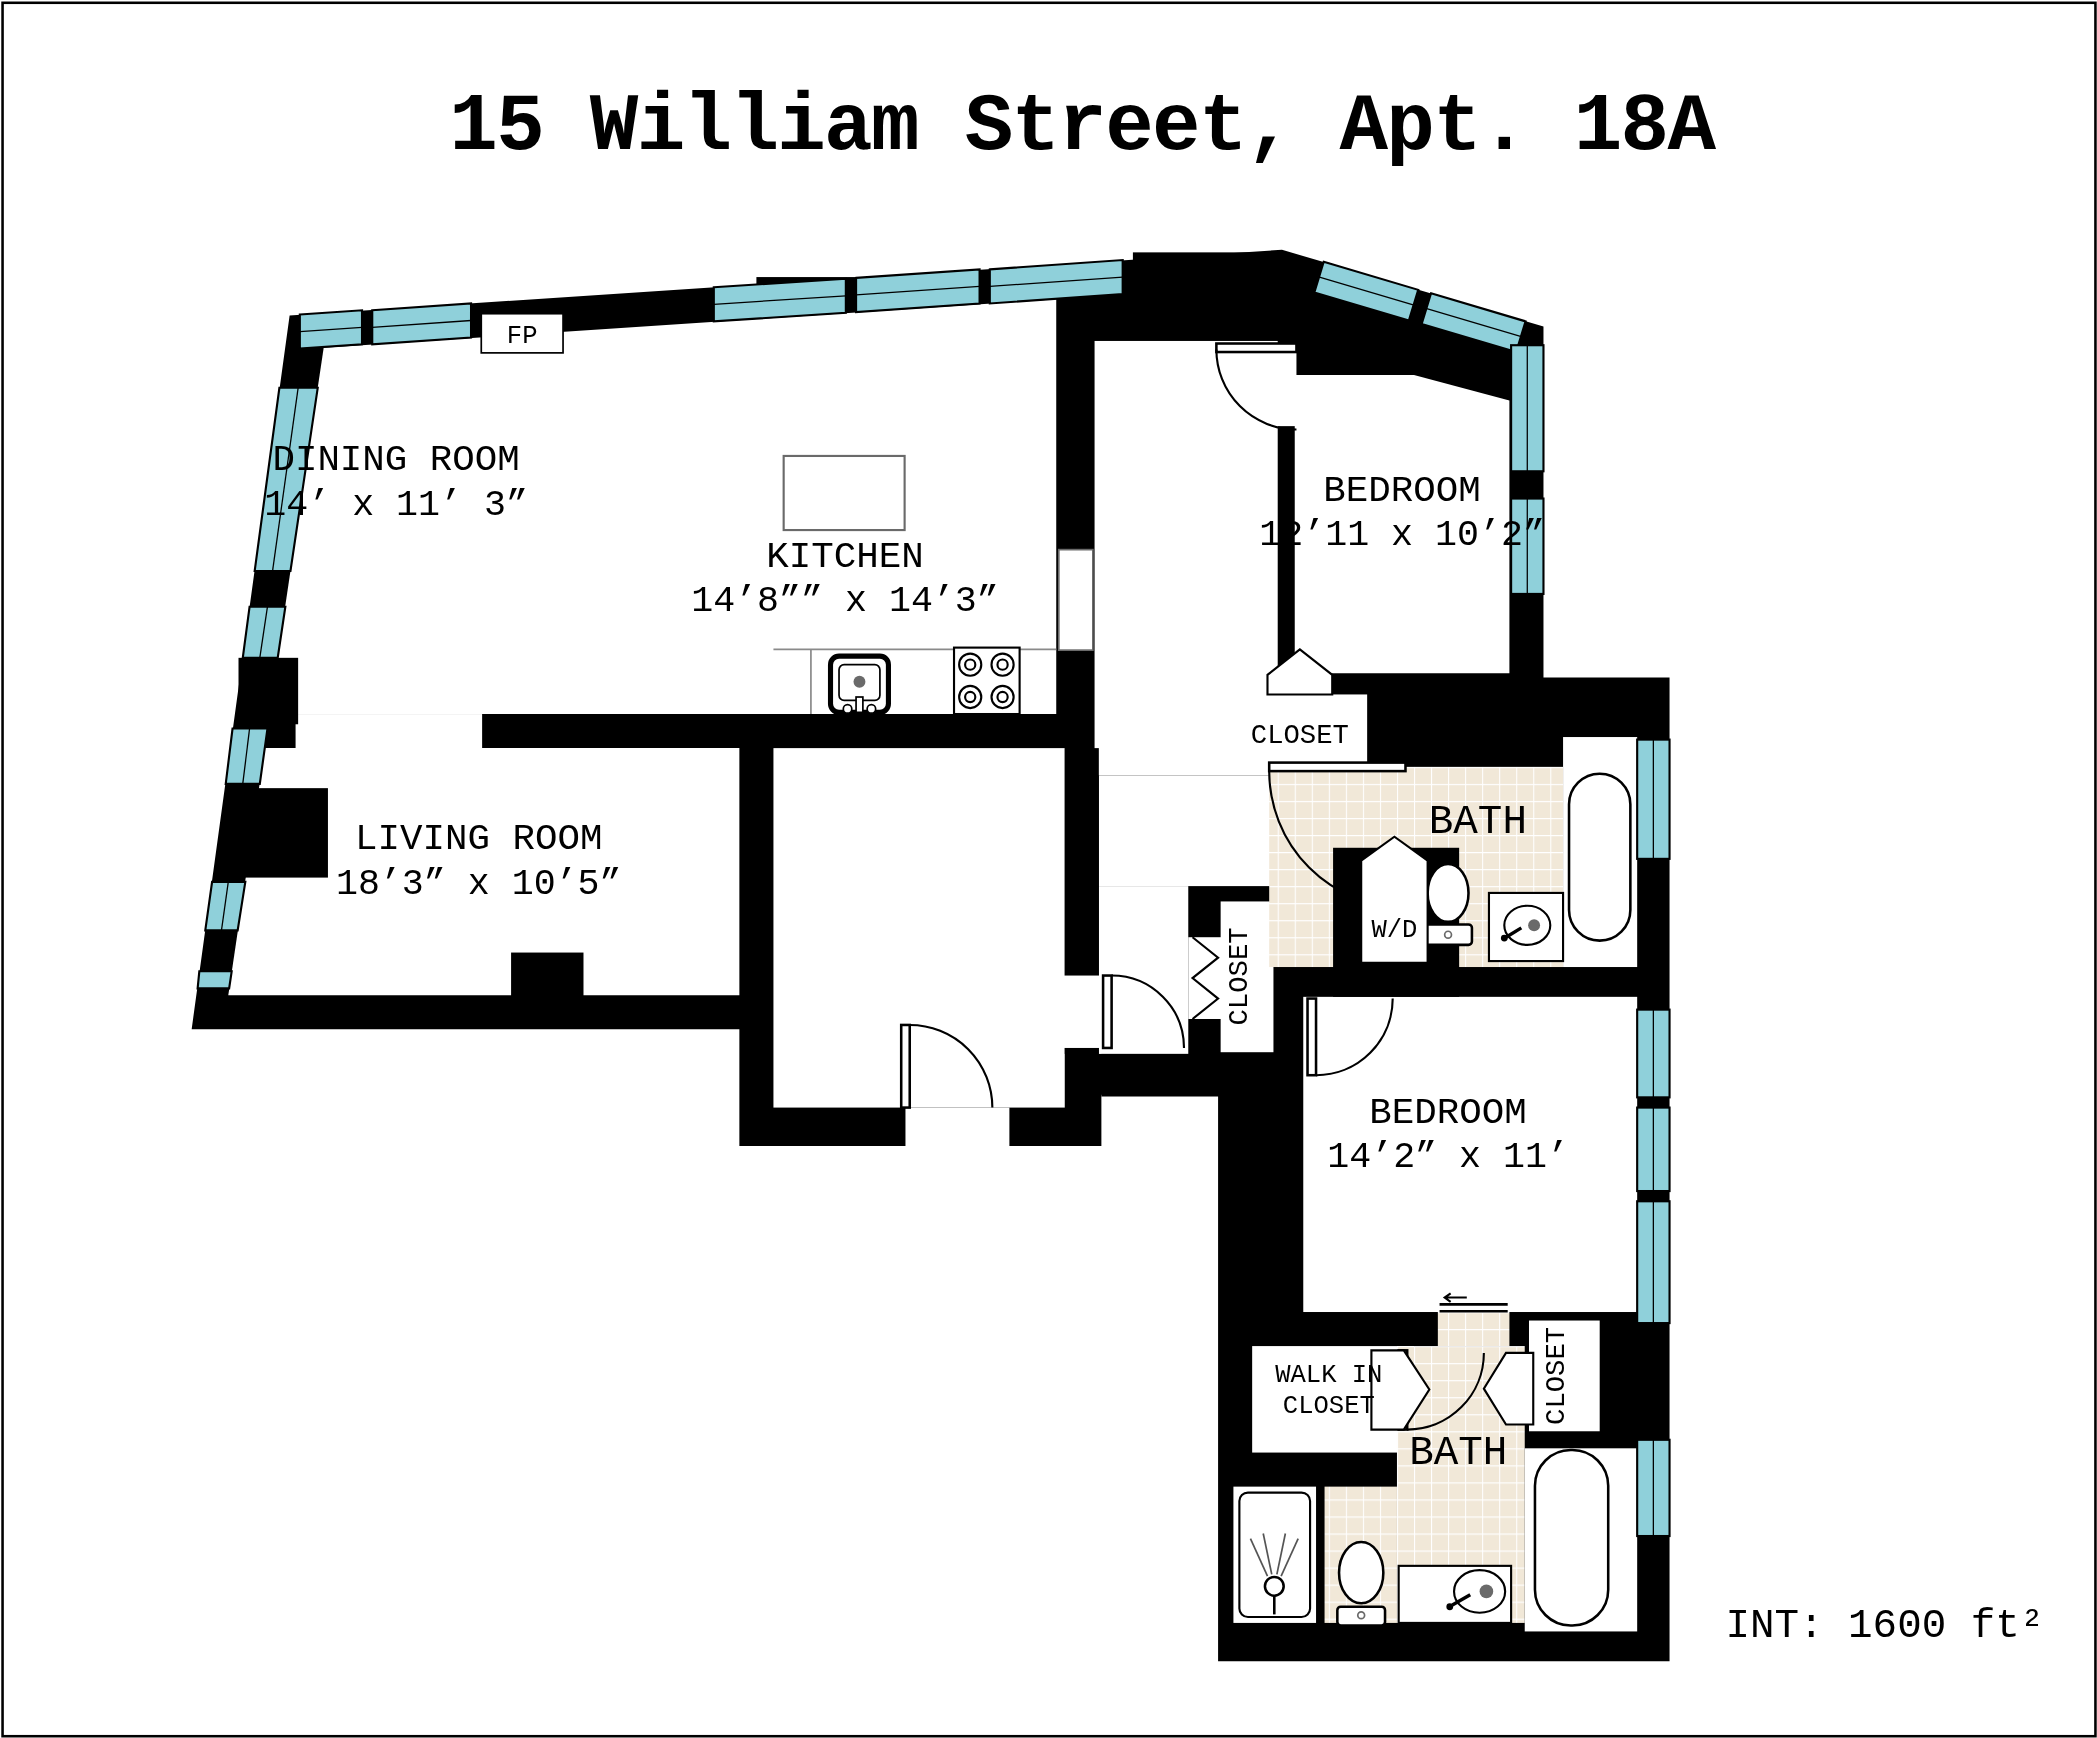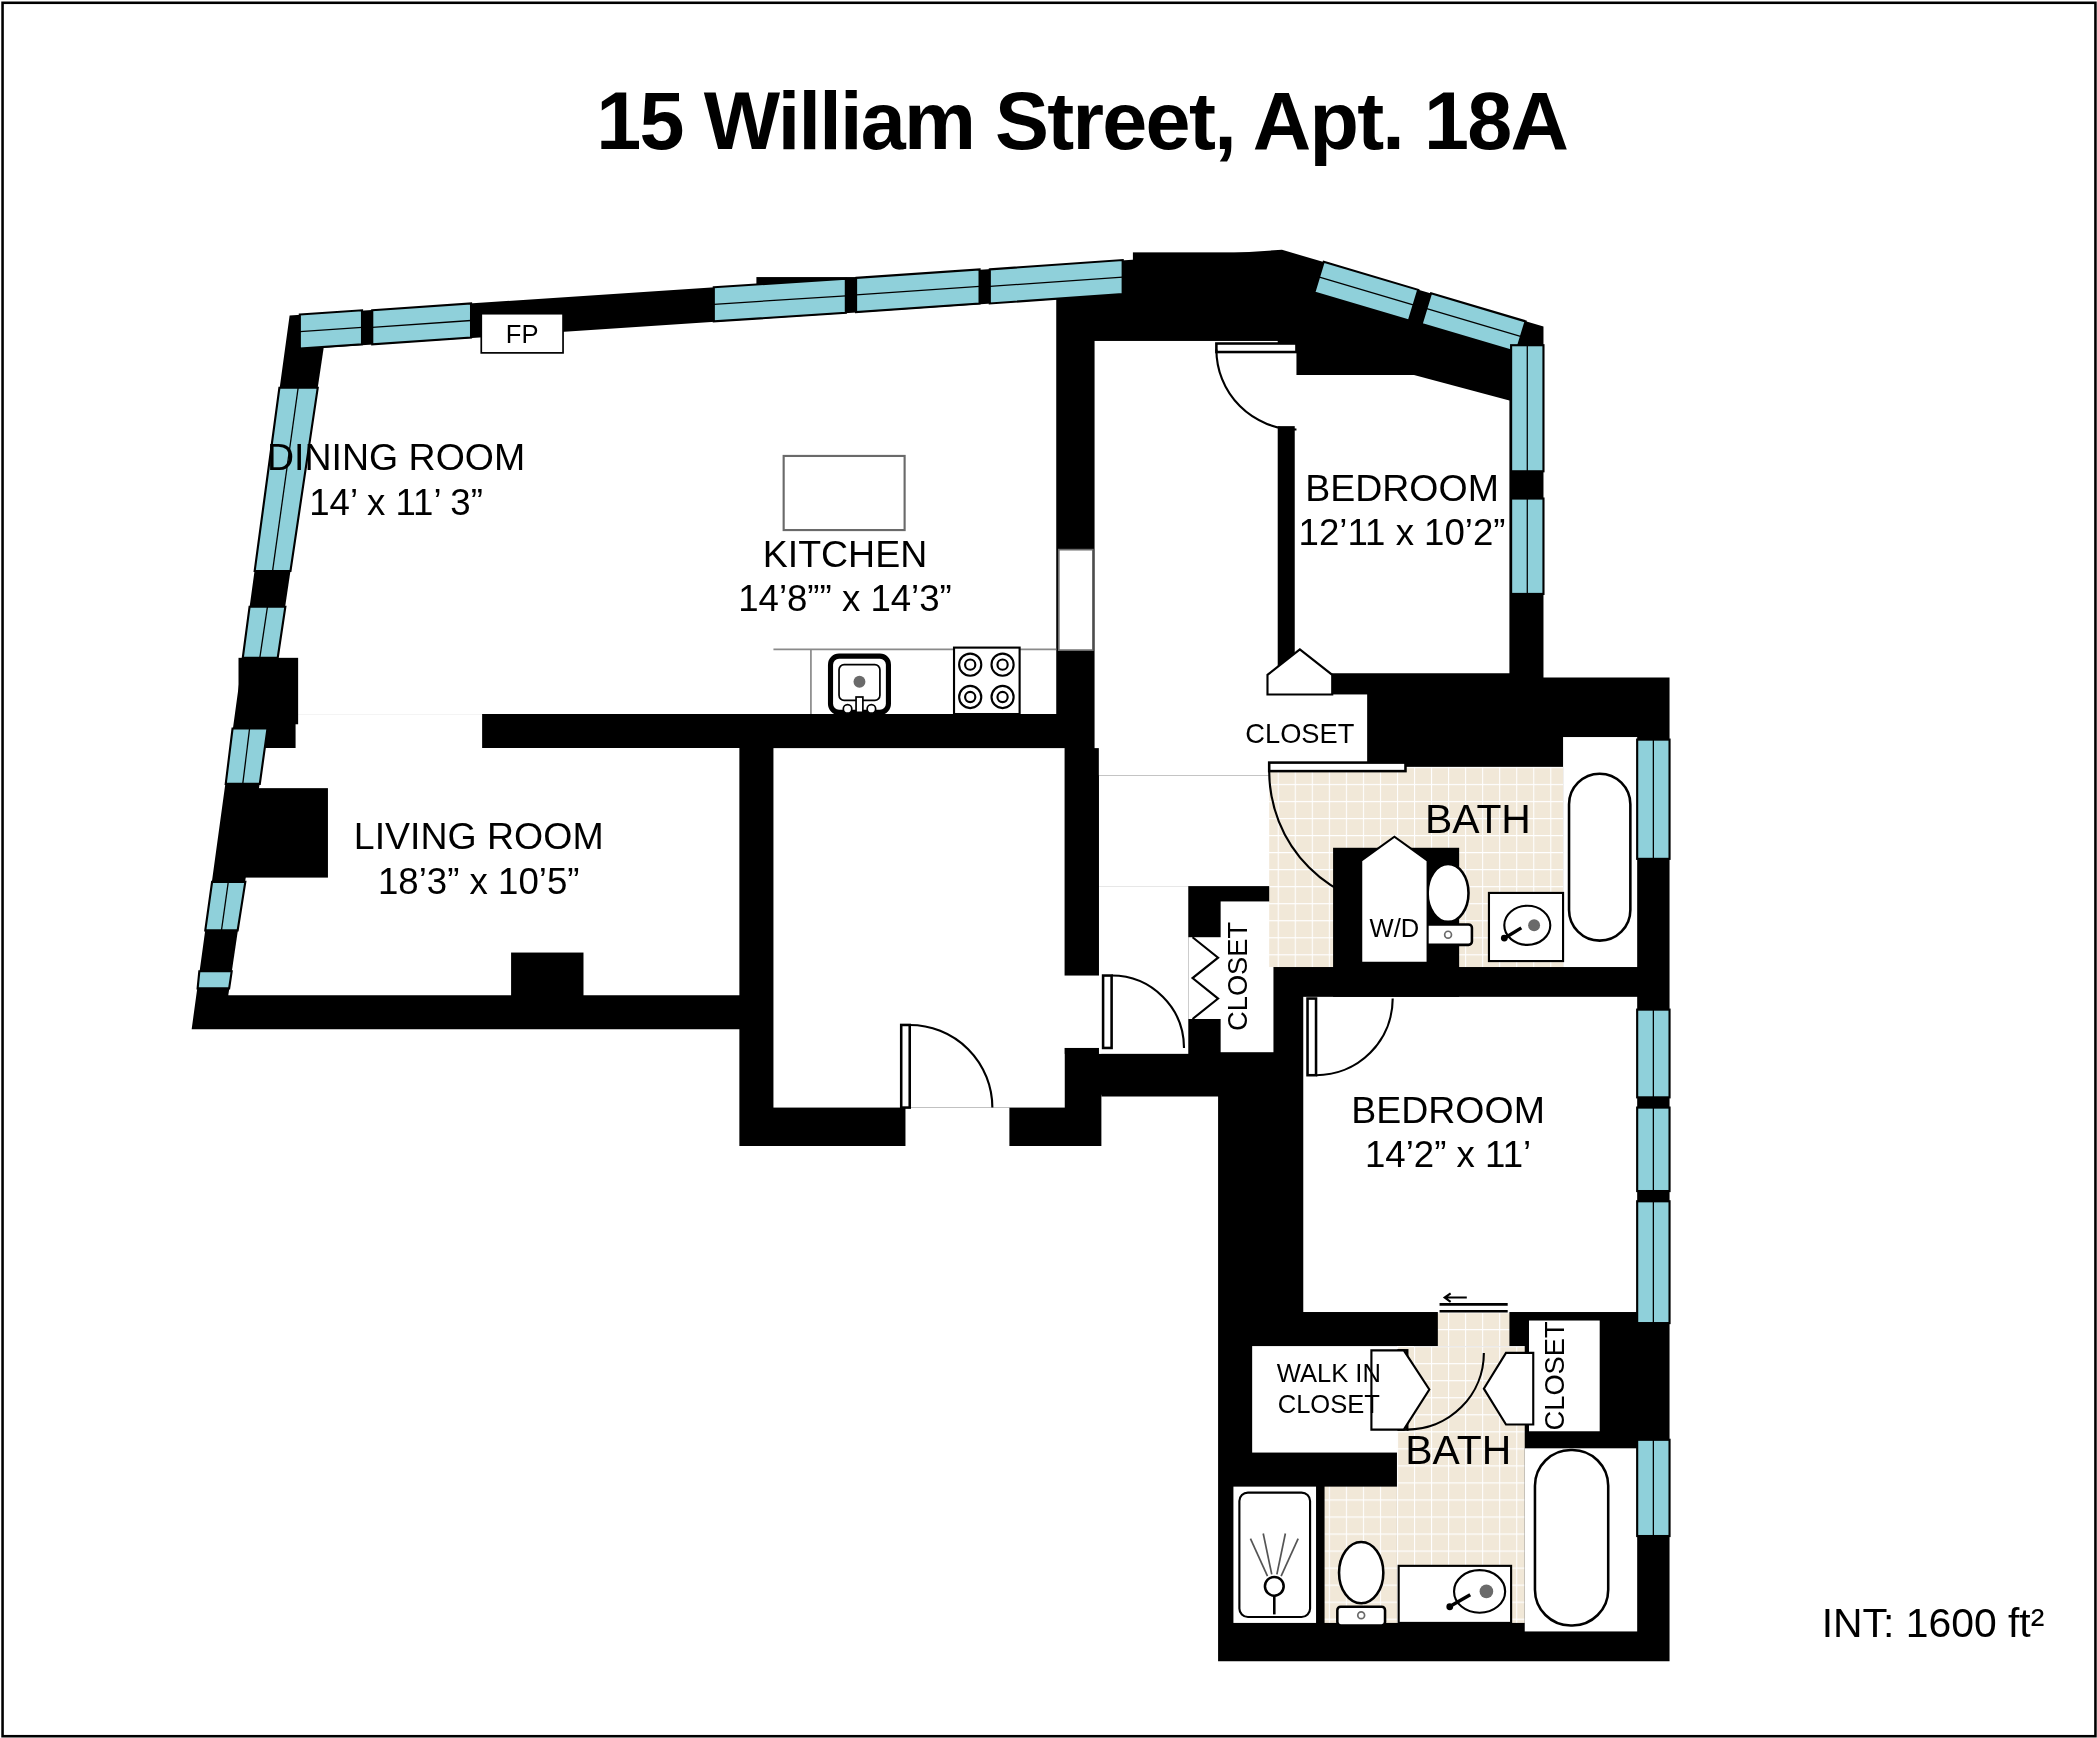--- a/index.html
+++ b/index.html
@@ -1,16 +1,16 @@
 <!DOCTYPE html>
 <html style="--c-wall: #000000; --c-window: #8fd0da;font-size:13.6px"><head>
 <meta charset="utf-8">
 <style>
   html,body{margin:0;padding:0;background:#ffffff;}
-  .page{position:relative;width:2098px;height:1739px;background:#fff;font-family:Liberation Sans, sans-serif;}
+  .page{position:relative;width:2098px;height:1739px;background:#fff;font-family:Liberation Mono, monospace;}
   svg{position:absolute;left:0;top:0;}
   text{fill:#000;}
   .room-name{font-size:44px;}
   .room-dims{font-size:43px;}
   .bath-name{font-size:48px;}
   .small-label{font-size:32px;}
   .tiny-label{font-size:30px;}
   .title-text{font-size:95px;font-weight:bold;letter-spacing:-2px;}
   .area-text{font-size:48px;}
   .wall{fill:var(--c-wall,#000);}

